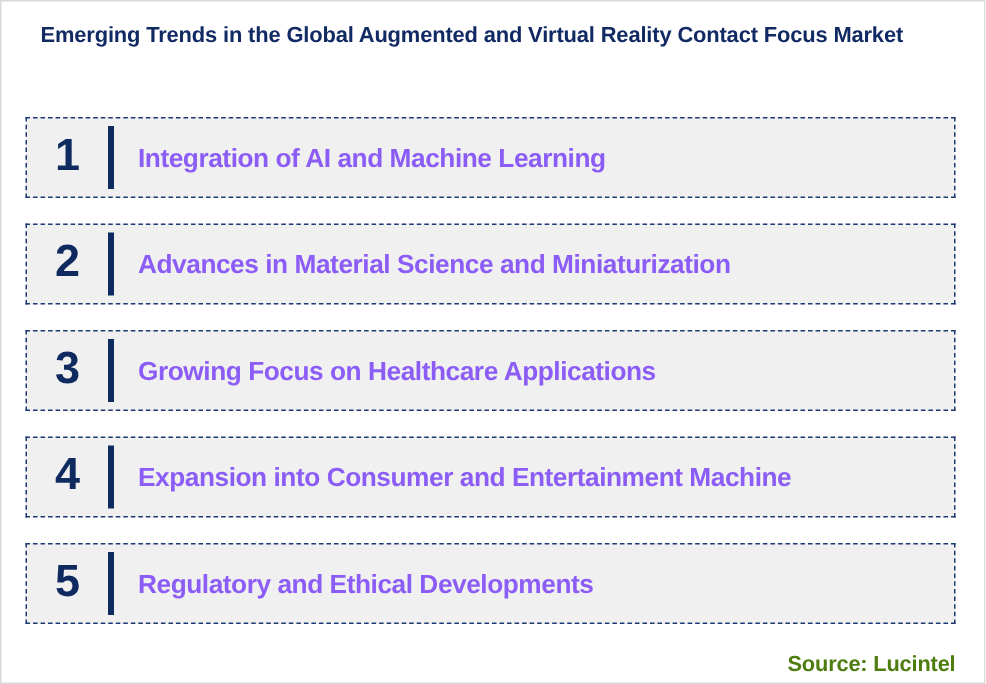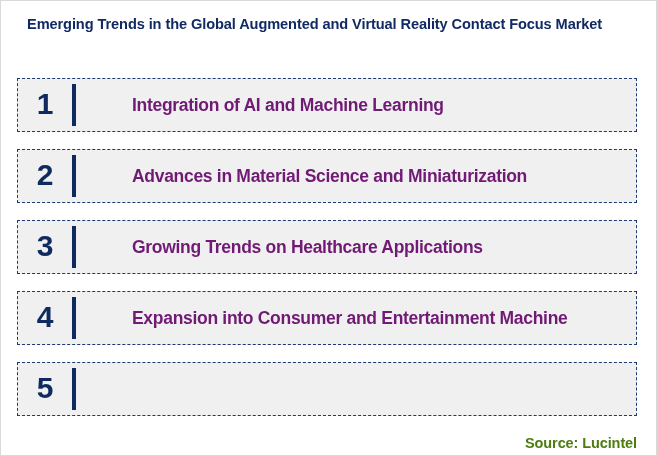--- a/index.html
+++ b/index.html
@@ -67,24 +67,23 @@
     width: 4px;
     height: 42px;
     background: #0e2a5e;
   }
 
   .trend-label {
     flex: 1 1 auto;
     padding-left: 16px;
     font-size: 17.5px;
     font-weight: bold;
-    color: #701a75;
+    color: #8b5cf6;
     letter-spacing: -0.3px;
     white-space: nowrap;
-    margin-left: 40px;
   }
 
   #source {
     position: absolute;
     right: 19px;
     top: 434px;
     font-size: 14.5px;
     font-weight: bold;
     color: #4d7c0f;
     letter-spacing: -0.1px;
@@ -108,31 +107,32 @@
 
     <div class="trend-row">
       <div class="trend-number">2</div>
       <div class="trend-divider"></div>
       <div class="trend-label">Advances in Material Science and Miniaturization</div>
     </div>
 
     <div class="trend-row">
       <div class="trend-number">3</div>
       <div class="trend-divider"></div>
-      <div class="trend-label">Growing Trends on Healthcare Applications</div>
+      <div class="trend-label">Growing Focus on Healthcare Applications</div>
     </div>
 
     <div class="trend-row">
       <div class="trend-number">4</div>
       <div class="trend-divider"></div>
       <div class="trend-label">Expansion into Consumer and Entertainment Machine</div>
     </div>
 
     <div class="trend-row">
       <div class="trend-number">5</div>
       <div class="trend-divider"></div>
+      <div class="trend-label">Regulatory and Ethical Developments</div>
     </div>
 
   </div>
 
   <div id="source">Source: Lucintel</div>
 
 </div>
 
 </body></html>

